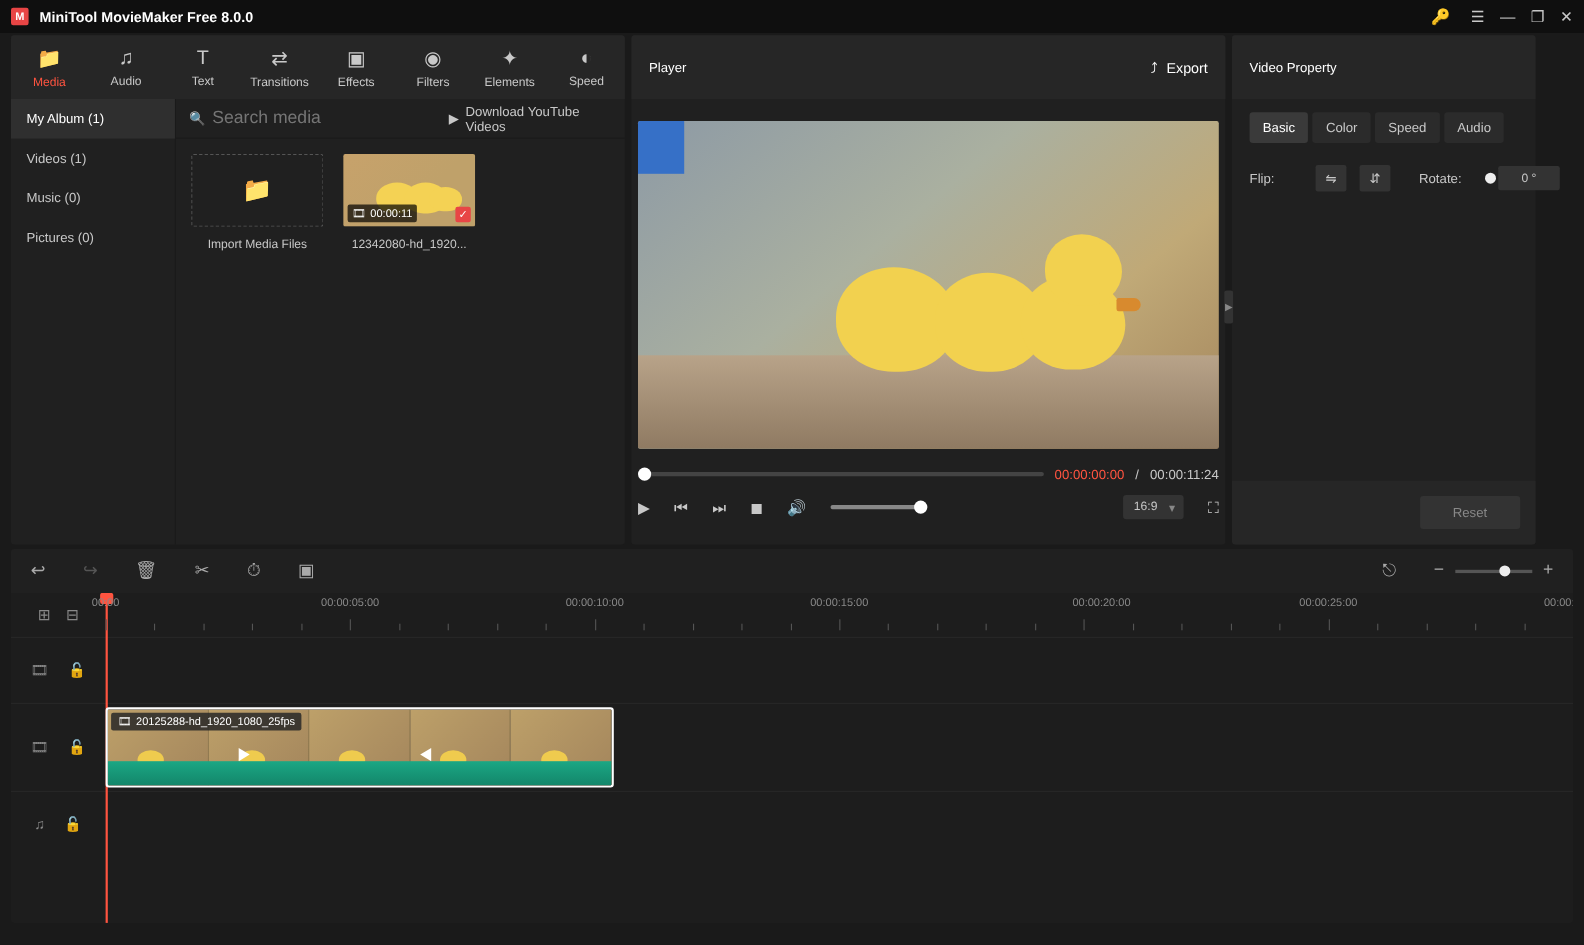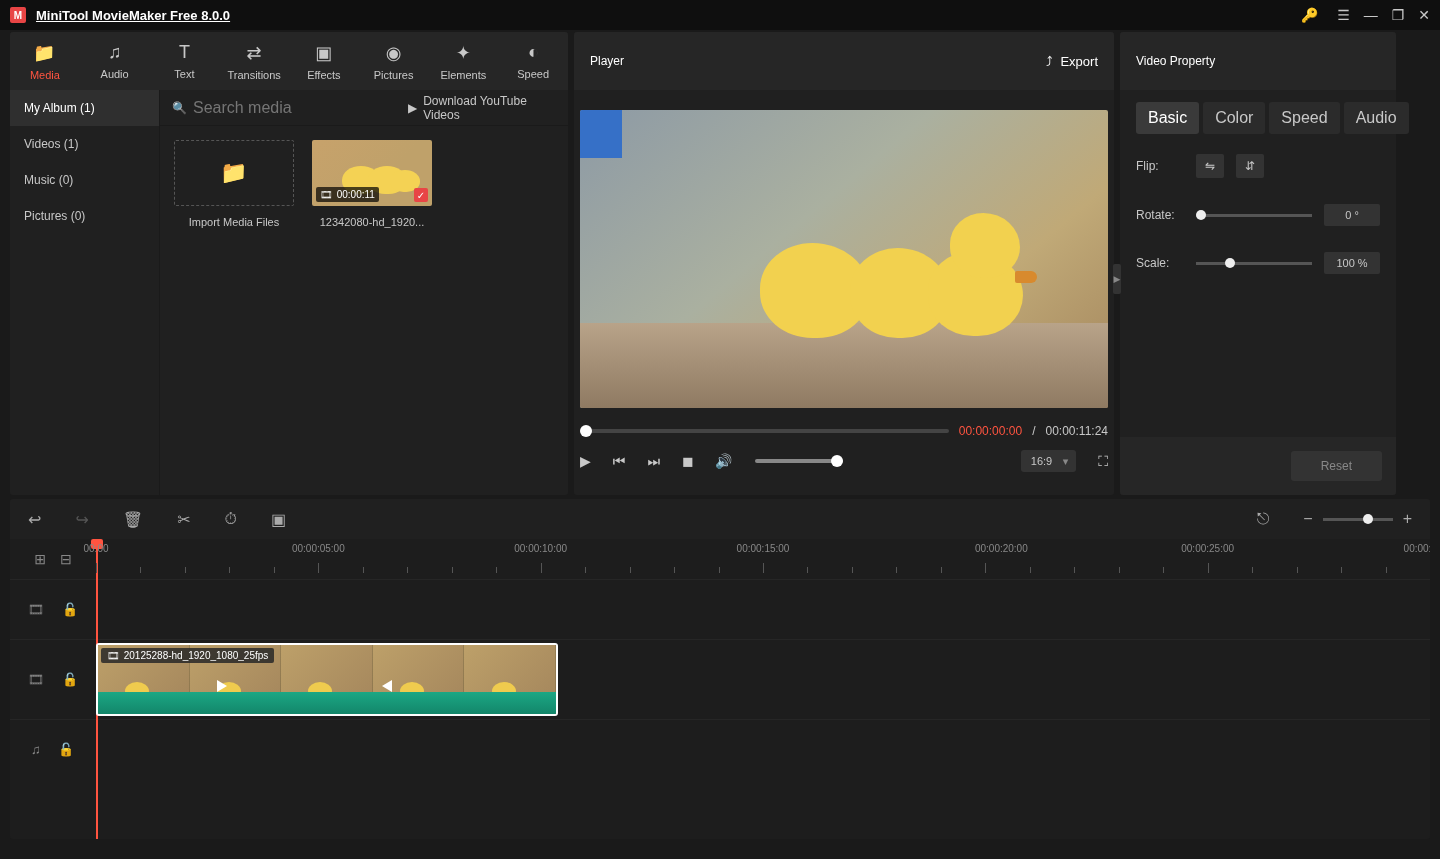--- a/index.html
+++ b/index.html
@@ -1,21 +1,21 @@
 <!DOCTYPE html>
 <html><head>
 <meta charset="utf-8">
 <style>
 * { margin: 0; padding: 0; box-sizing: border-box; font-family: -apple-system, BlinkMacSystemFont, "Segoe UI", Arial, sans-serif; }
 body { background: #1a1a1a; color: #c8c8c8; font-size: 12px; width: 1440px; height: 859px; overflow: hidden; }
 
 
 .titlebar { height: 30px; background: #0f0f0f; display: flex; align-items: center; padding: 0 10px; }
 .titlebar .logo { width: 16px; height: 16px; background: #e84545; border-radius: 2px; margin-right: 10px; display:flex;align-items:center;justify-content:center;color:#fff;font-weight:bold;font-size:10px; }
-.titlebar .title { color: #fff; font-size: 13px; font-weight: 600; flex: 1; text-decoration: underline; }
+.titlebar .title { color: #fff; font-size: 13px; font-weight: 600; flex: 1; }
 .titlebar .win-controls { display: flex; gap: 14px; align-items: center; }
 .titlebar .win-controls span { color: #c8c8c8; cursor: pointer; font-size: 14px; }
 .key-icon { color: #f0c040; font-size: 14px; margin-right: 4px; }
 
 
 .main { display: flex; height: 465px; padding: 2px 10px 0 10px; gap: 6px; }
 
 
 .left-panel { width: 558px; background: #202020; border-radius: 3px; display: flex; flex-direction: column; }
 .tool-tabs { display: flex; height: 58px; background: #262626; border-radius: 3px 3px 0 0; }
@@ -73,24 +73,24 @@
 .vol-slider { width: 88px; height: 4px; background: #888; border-radius: 2px; position: relative; }
 .vol-slider .knob { position: absolute; right: 0; top: -4px; width: 12px; height: 12px; background: #fff; border-radius: 50%; }
 .spacer { flex: 1; }
 .aspect-select { background: #333; color: #c8c8c8; padding: 5px 24px 5px 10px; border-radius: 3px; font-size: 11px; cursor: pointer; position:relative;}
 .aspect-select::after{content:"▾";position:absolute;right:8px;color:#888;}
 
 
 .prop-panel { width: 276px; background: #202020; border-radius: 3px; display: flex; flex-direction: column; position:relative;}
 .prop-panel .panel-header { justify-content: flex-start; }
 .prop-tabs { display: flex; gap: 4px; margin: 12px 16px 0; }
-.prop-tab { background: #2b2b2b; padding: 7px 12px; border-radius: 3px; color: #c8c8c8; cursor: pointer; font-size: 16px; }
+.prop-tab { background: #2b2b2b; padding: 7px 12px; border-radius: 3px; color: #c8c8c8; cursor: pointer; font-size: 12px; }
 .prop-tab.active { background: #3a3a3a; color: #fff; }
 
-.prop-body { padding: 20px 16px; display: flex; flex-direction: column; gap: 26px; }
+.prop-body { padding: 20px 16px; display: flex; flex-direction: row; gap: 26px; }
 .prop-row { display: flex; align-items: center; gap: 12px; }
 .prop-label { width: 48px; color: #c8c8c8; font-size: 12px; }
 .flip-btn { width: 28px; height: 24px; background: #333; display: flex; align-items: center; justify-content: center; color: #c8c8c8; cursor: pointer; border-radius: 2px; }
 .prop-slider { flex: 1; height: 3px; background: #555; position: relative; cursor:pointer;}
 .prop-slider .knob { position: absolute; top: -4px; width: 10px; height: 10px; background: #eee; border-radius: 50%; }
 .prop-value { width: 56px; background: #333; color: #c8c8c8; padding: 5px 0; text-align: center; border-radius: 2px; font-size: 11px; }
 .reset-bar { margin-top:auto; background:#262626; padding:14px; display:flex; justify-content:flex-end; border-radius:0 0 3px 3px;}
 .reset-btn { background: #333; color: #888; padding: 8px 30px; border-radius: 3px; cursor: pointer; font-size: 12px; }
 .collapse-handle{position:absolute;left:-7px;top:50%;width:8px;height:30px;background:#333;border-radius:2px;display:flex;align-items:center;justify-content:center;color:#888;font-size:9px;cursor:pointer;}
 
@@ -165,21 +165,21 @@
       <div class="tool-tab">
         <span class="icon">⇄</span>
         <span>Transitions</span>
       </div>
       <div class="tool-tab">
         <span class="icon">▣</span>
         <span>Effects</span>
       </div>
       <div class="tool-tab">
         <span class="icon">◉</span>
-        <span>Pictures</span>
+        <span>Filters</span>
       </div>
       <div class="tool-tab">
         <span class="icon">✦</span>
         <span>Elements</span>
       </div>
       <div class="tool-tab">
         <span class="icon">◐</span>
         <span>Speed</span>
       </div>
     </div>

